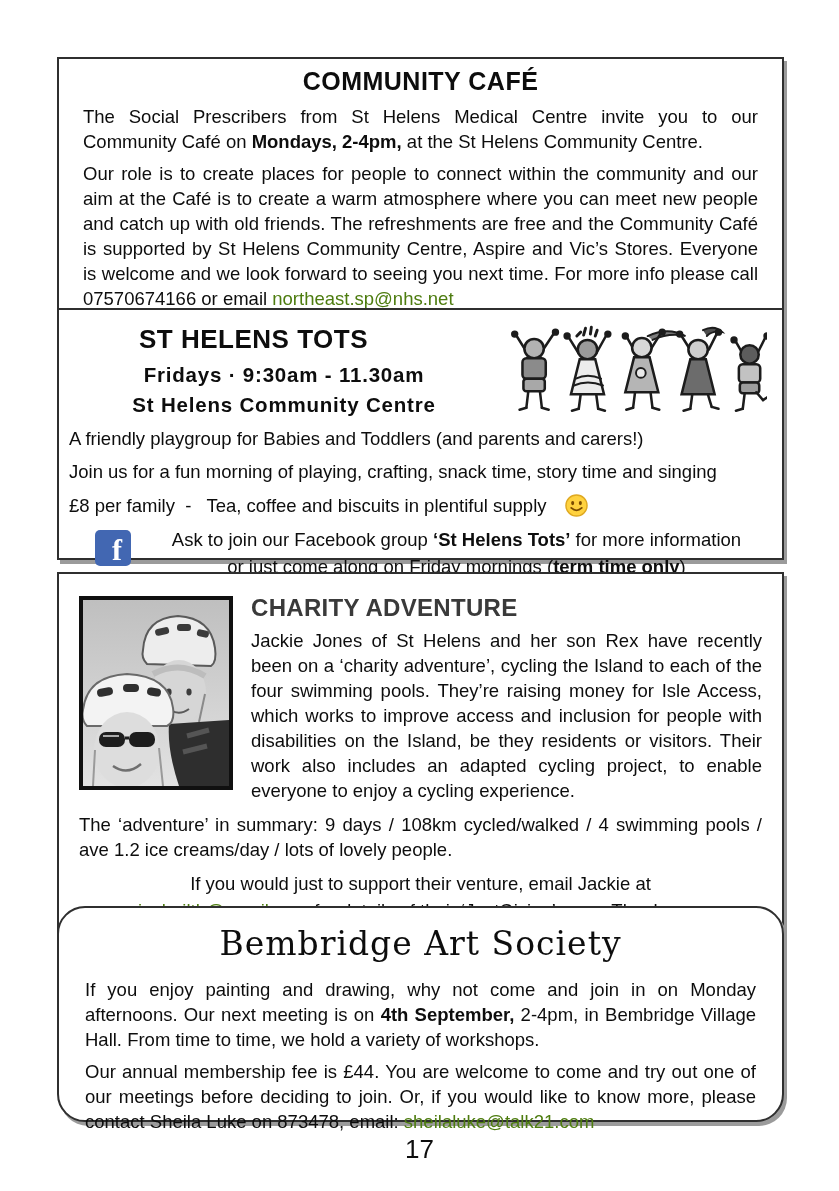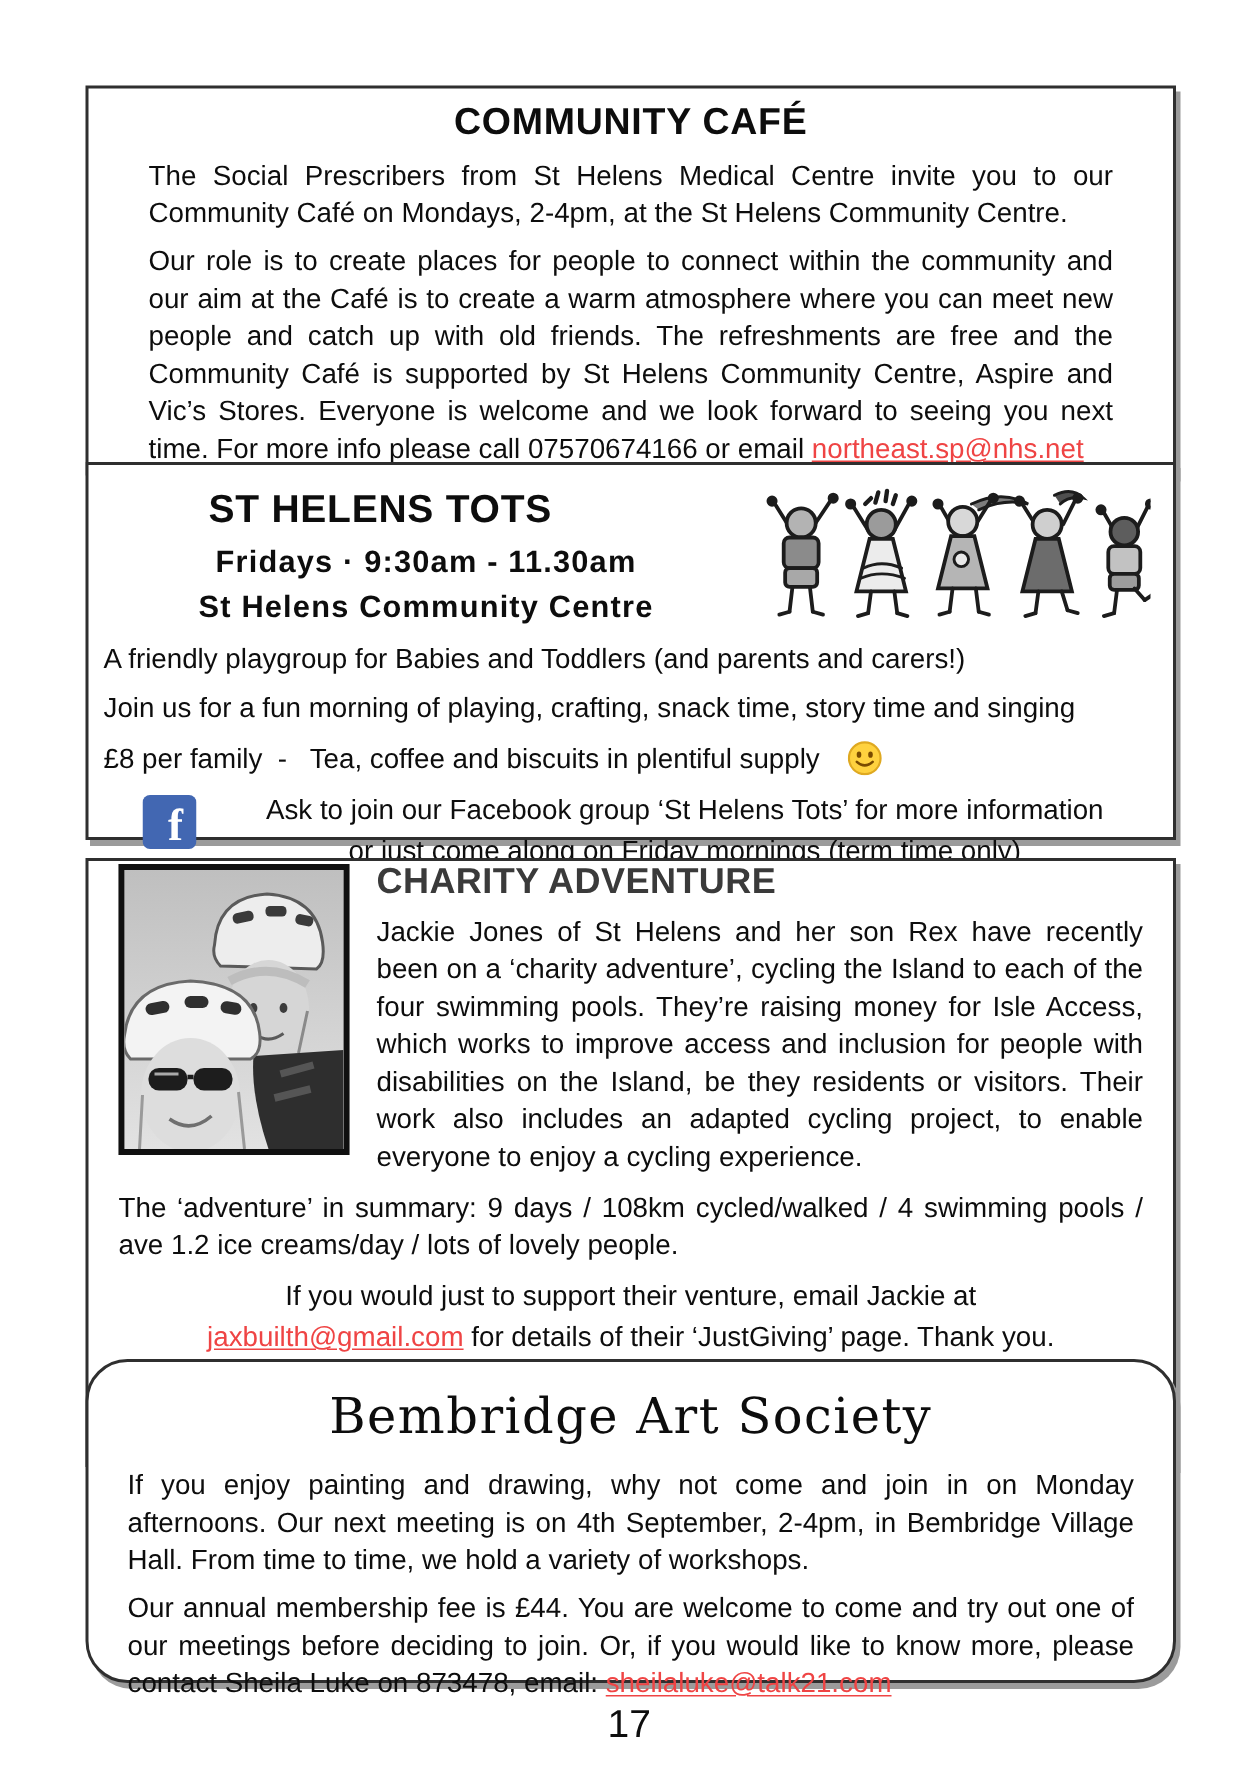--- a/index.html
+++ b/index.html
@@ -9,28 +9,28 @@
     color:#0d0d0d;
     position:relative;
   }
   .page{position:relative;width:839px;height:1191px;background:#fff;overflow:hidden;}
   .box{
     position:absolute;left:57px;width:727px;
     background:#fff;border:2px solid #2f2f2f;
     box-shadow:3px 4px 0 #9b9b9b;
     box-sizing:border-box;
   }
-  #box-cafe{top:57px;height:260px;padding:4px 40px 8px;}
+  #box-cafe{top:57px;height:260px;padding:4px 24px 8px;}
   #box-tots{top:308px;height:252px;padding:8px 10px;}
-  #box-charity{top:572px;height:406px;padding:0 20px;}
+  #box-charity{top:572px;height:406px;padding:20px 20px;}
   #box-art{top:906px;height:216px;padding:2px 26px;border-radius:28px;}
 
   .body-text{font-size:18.5px;line-height:25px;text-align:justify;margin:0 0 7px 0;}
-  .bold{font-weight:400;}
-  .email{text-decoration:underline;text-underline-offset:2px;color:#ef4444;cursor:pointer;}
+  .bold{font-weight:700;}
+  .email{text-underline-offset:2px;color:#4d7c0f;cursor:pointer;}
 
   
   .cafe-title{font-size:25px;font-weight:700;text-align:center;letter-spacing:.5px;margin:4px 0 8px;}
 
   
   .tots-top{display:flex;align-items:flex-start;}
   .tots-head{width:430px;padding-top:4px;}
   .tots-title{font-size:26px;font-weight:700;margin:2px 0 8px 70px;letter-spacing:.5px;}
   .tots-sub{font-size:20.5px;font-weight:700;text-align:center;letter-spacing:.8px;margin-top:6px;}
   .kids-wrap{flex:1;display:flex;justify-content:center;padding-top:4px;}

